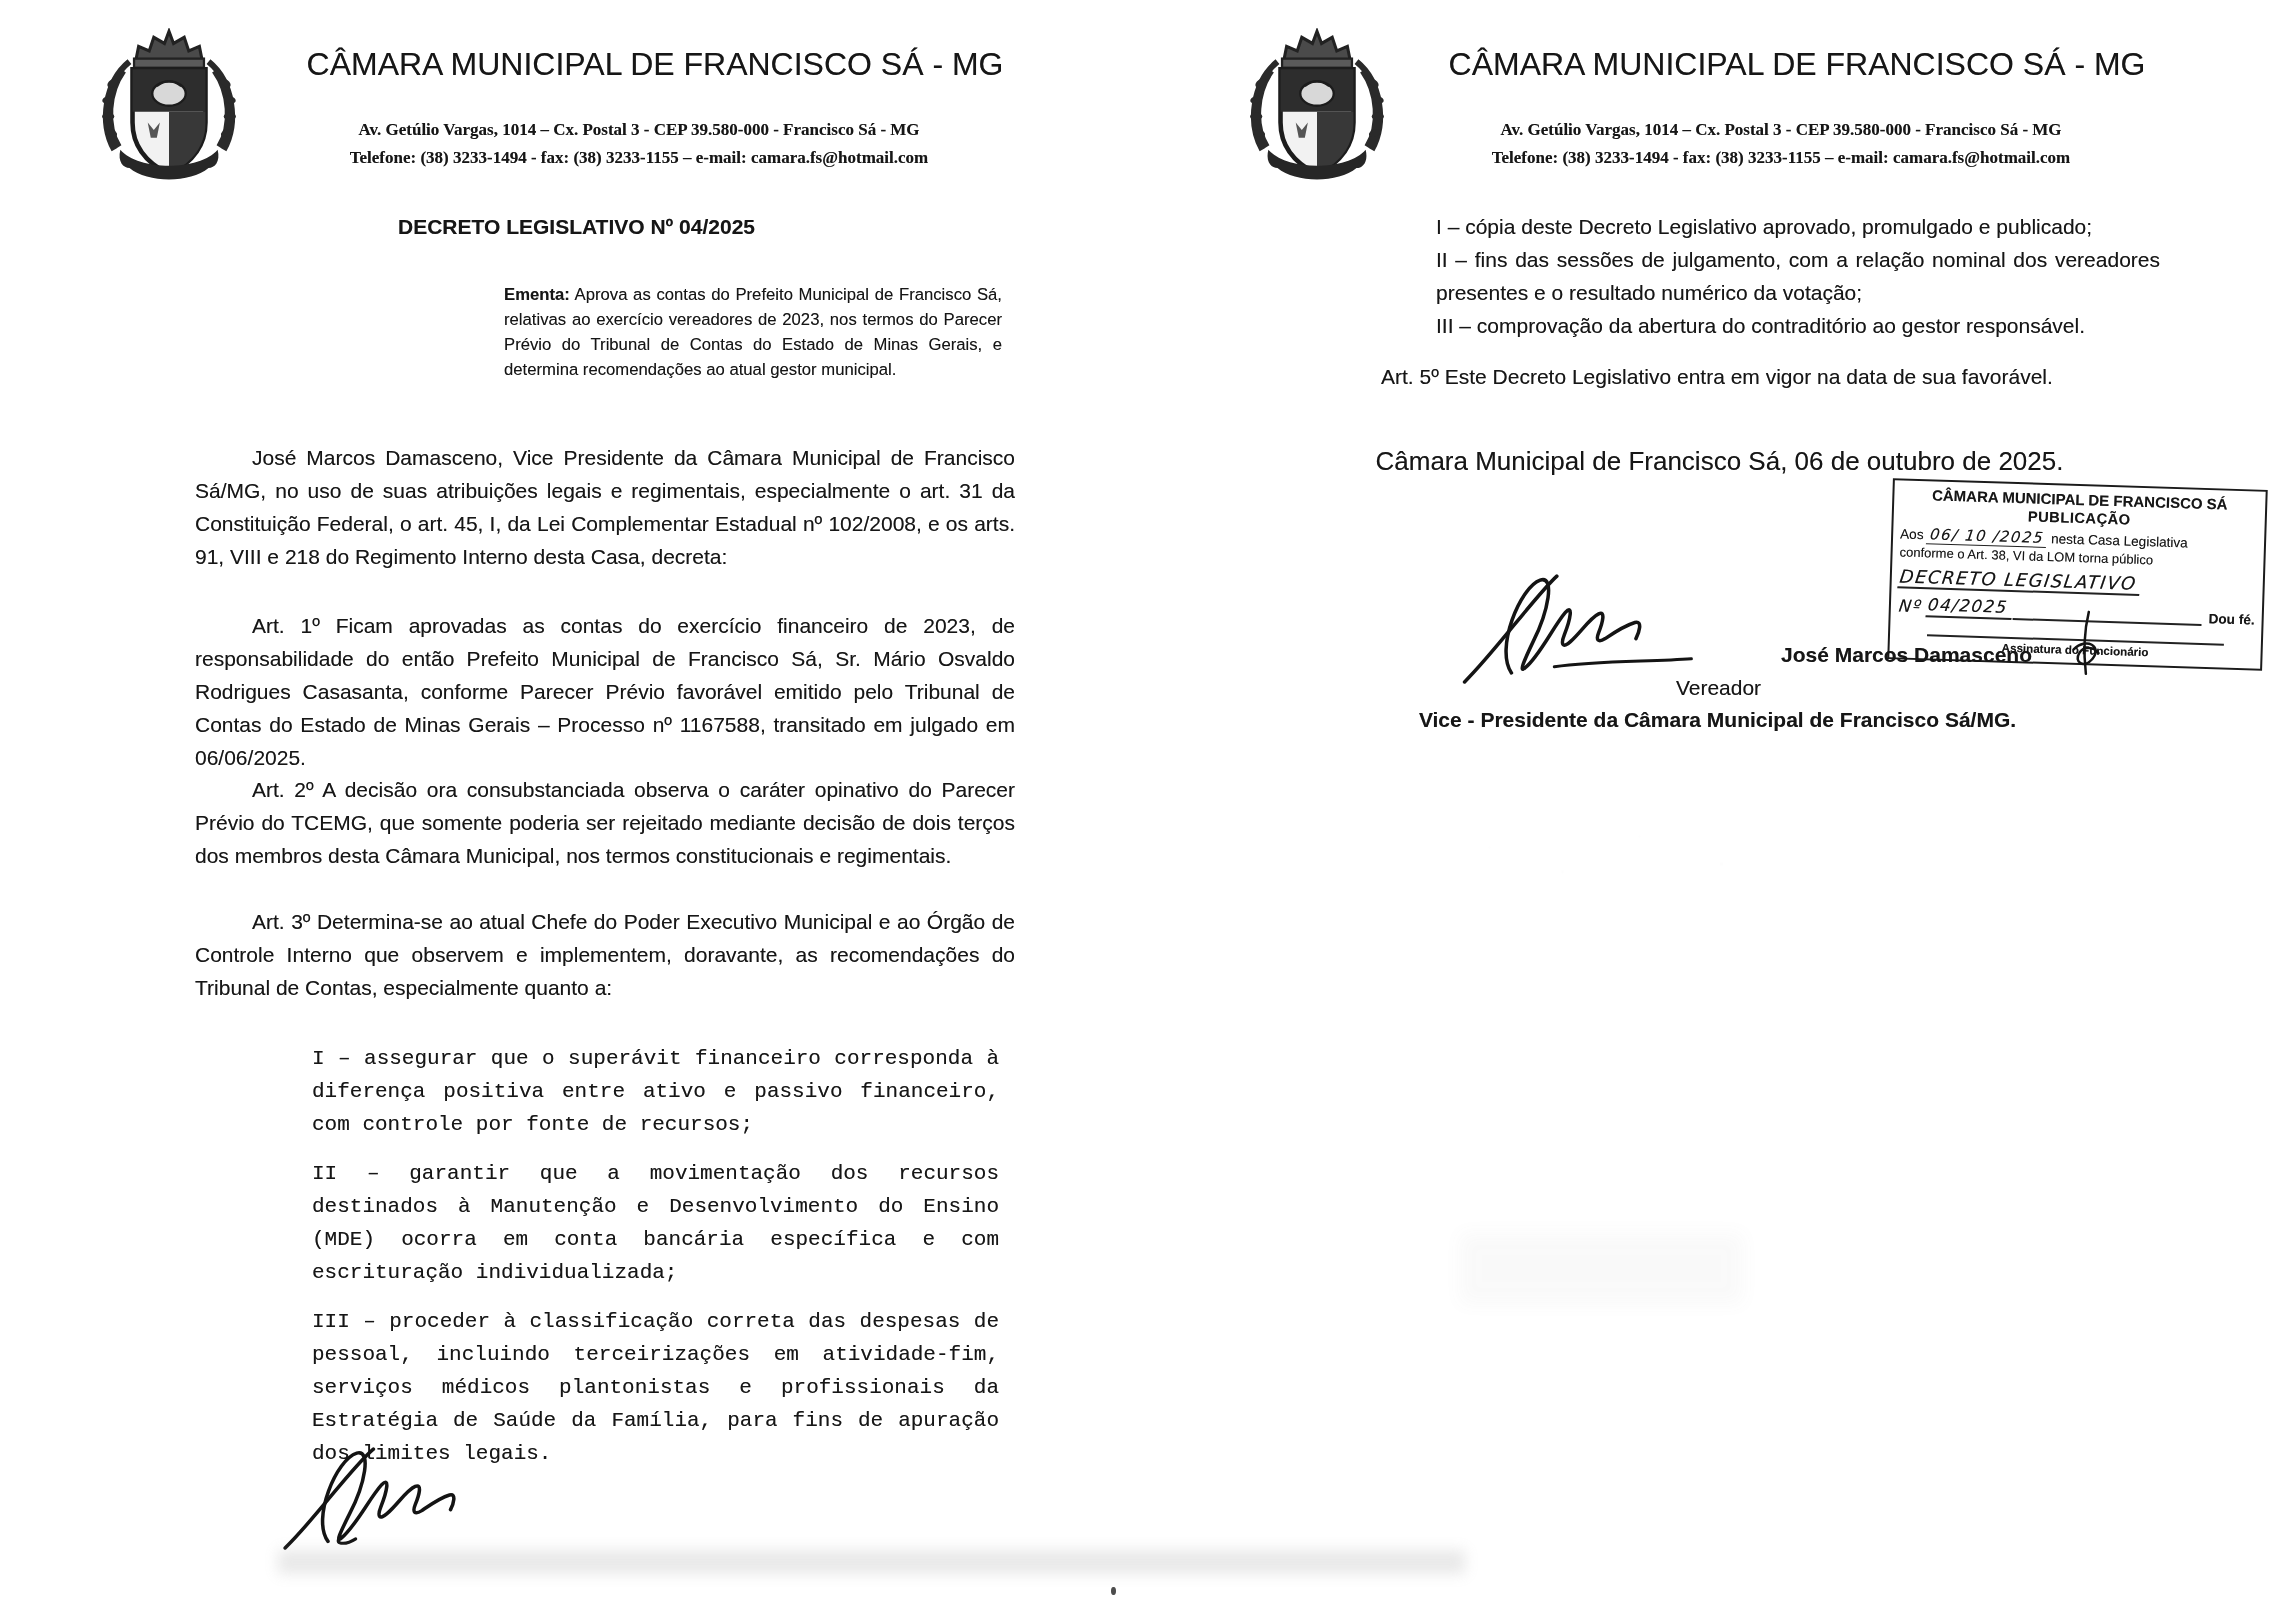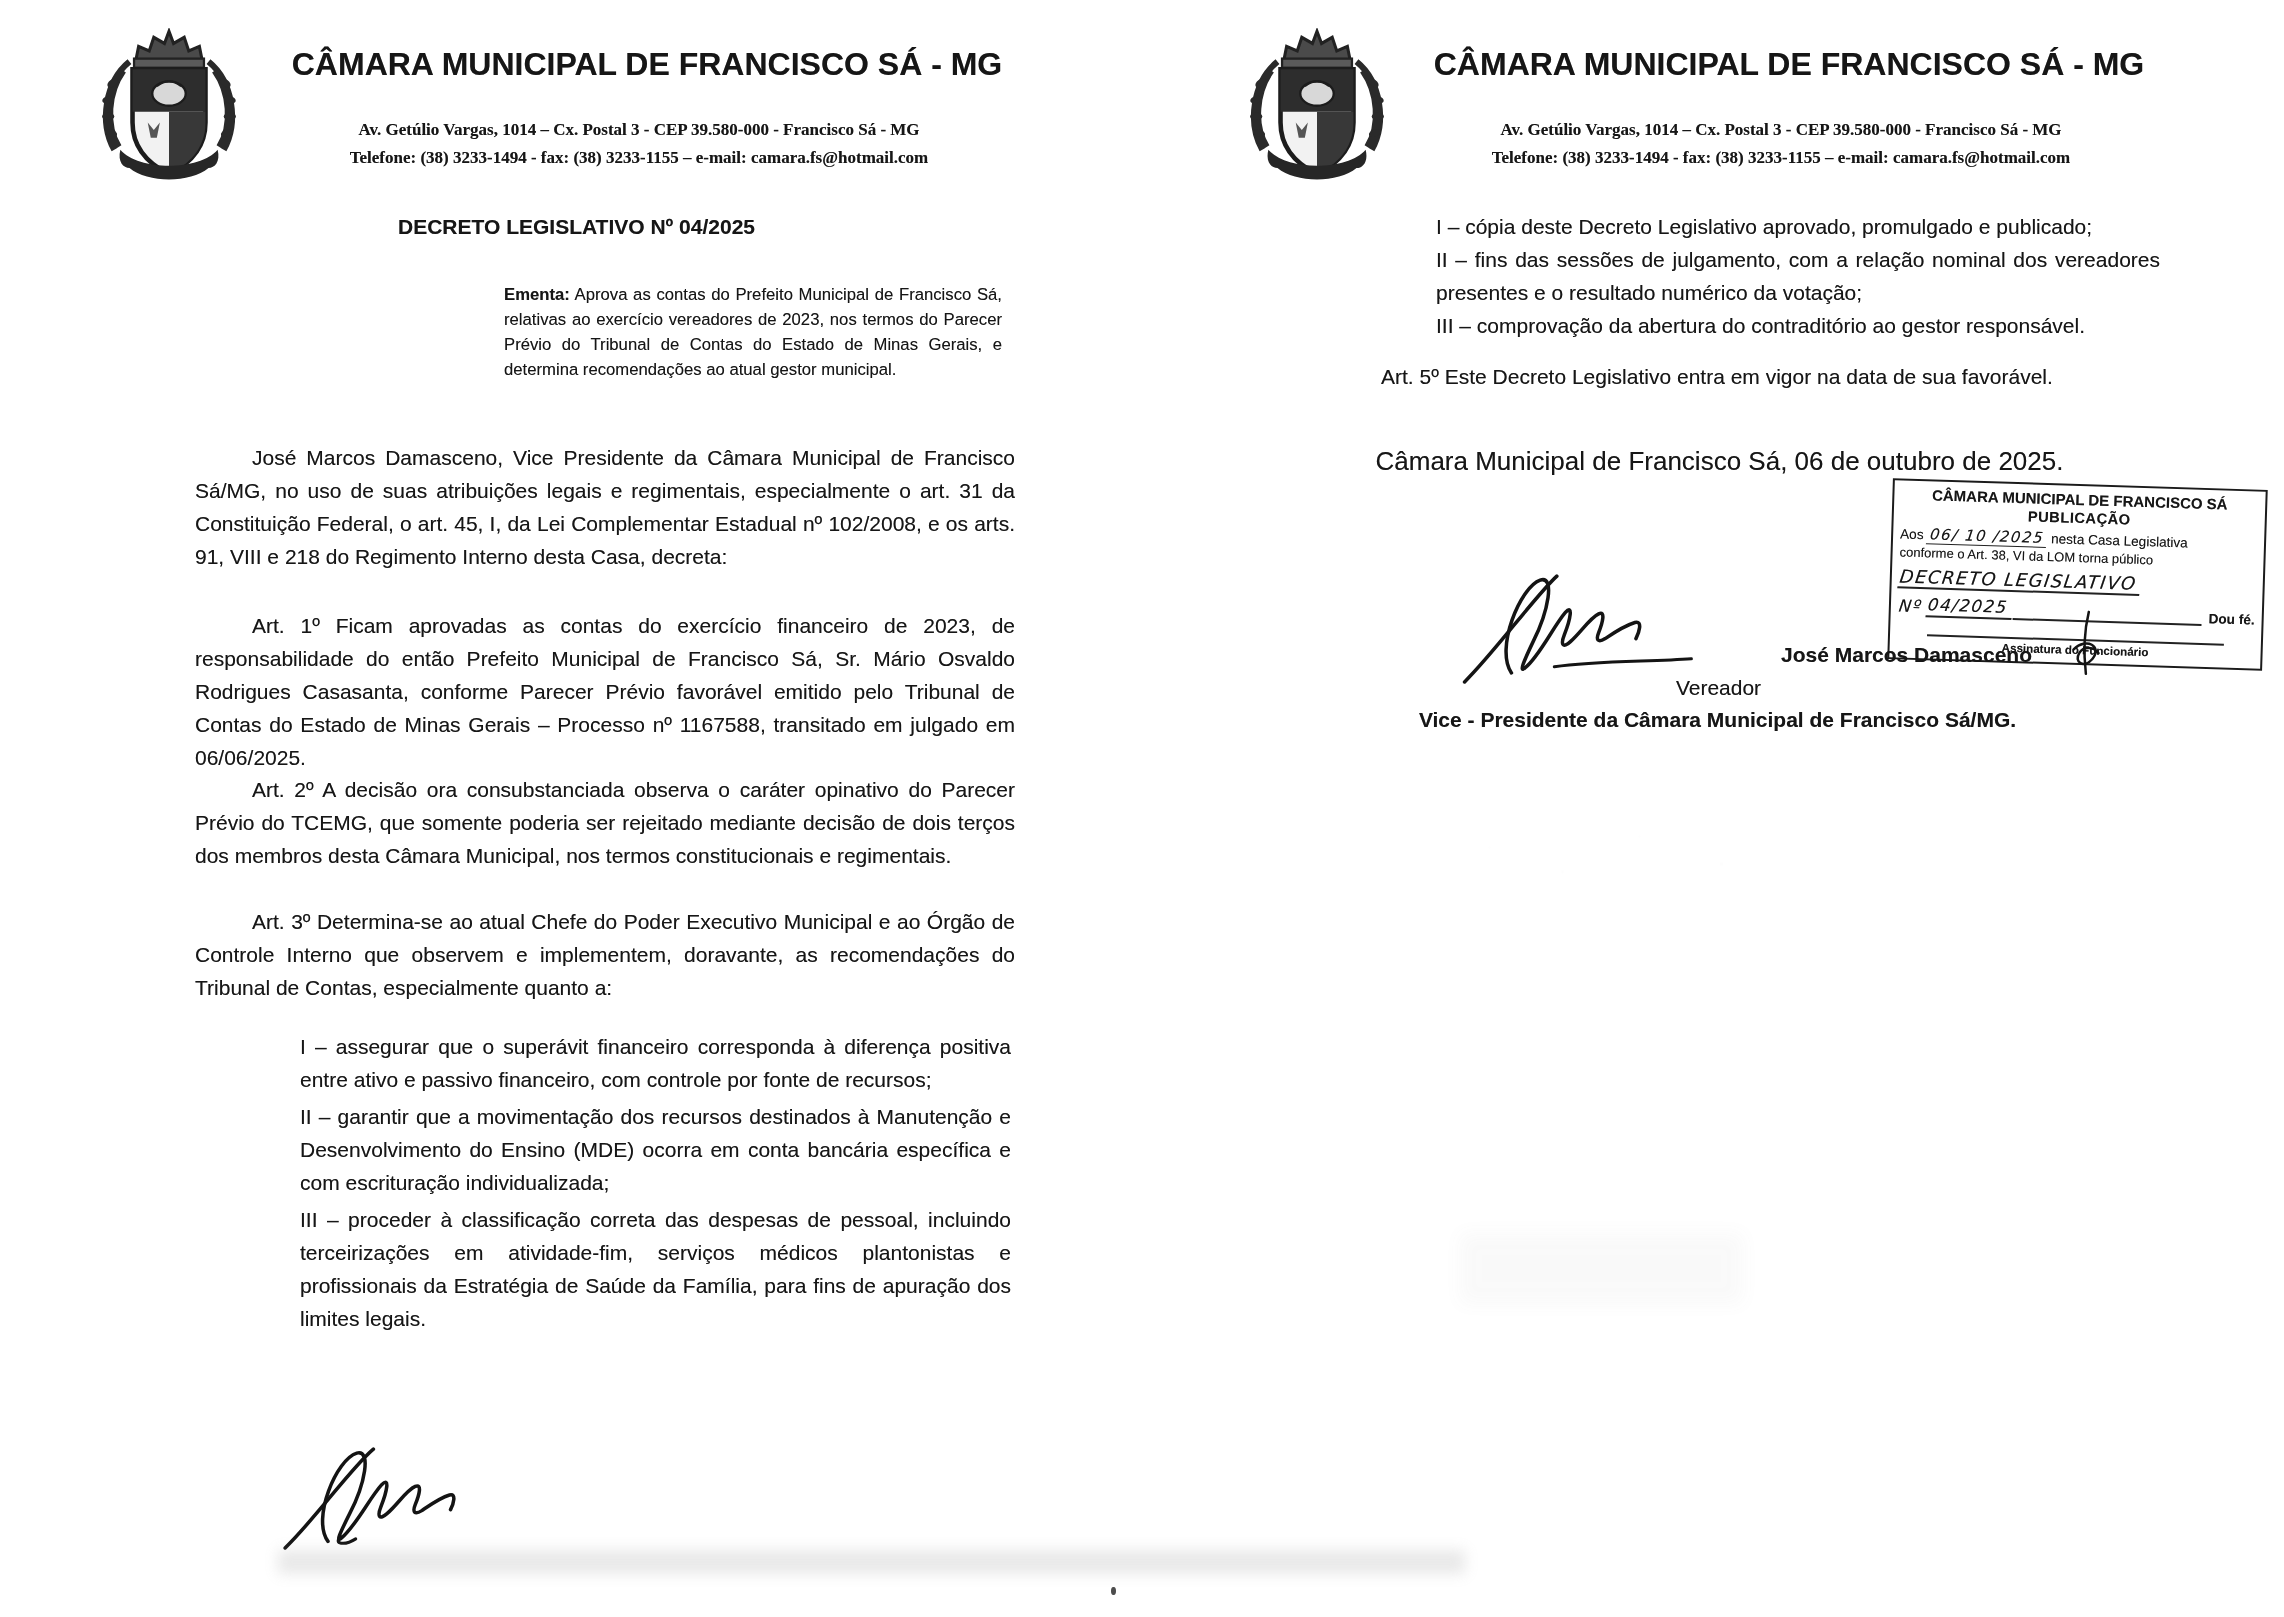--- a/index.html
+++ b/index.html
@@ -7,38 +7,38 @@
        font-family:"Liberation Sans",sans-serif;color:#161616;}
   .page{position:absolute;top:0;width:1142px;height:1617px;background:#fff;}
   .page--left{left:0;}
   .page--right{left:1142px;}
 
   
   .ink{text-shadow:0 0 0.6px rgba(25,25,25,.45);}
 
   
   .crest{position:absolute;left:93px;top:28px;width:152px;height:157px;}
-  .org-title{position:absolute;left:268px;top:46px;width:758px;text-align:center;
-             font-size:32px;font-weight:700;letter-spacing:0px;white-space:nowrap;}
+  .org-title{position:absolute;left:276px;top:46px;width:758px;text-align:center;
+             font-size:32px;font-weight:400;letter-spacing:0px;white-space:nowrap;}
   .addr{position:absolute;left:260px;width:758px;text-align:center;
         font-family:"Liberation Serif",serif;font-weight:700;font-size:17px;white-space:nowrap;}
   .addr1{top:120px;} .addr2{top:148px;}
 
   .doc-title{position:absolute;left:398px;top:215px;font-size:21px;font-weight:700;white-space:nowrap;}
 
   .ementa{position:absolute;left:504px;top:282px;width:498px;font-size:16.7px;line-height:25px;
           text-align:justify;}
   .ementa b{font-weight:700;}
 
   .para{position:absolute;left:195px;width:820px;font-size:21px;line-height:33px;
         text-align:justify;}
   .para--indent{text-indent:57px;}
 
   .items{position:absolute;left:296px;width:719px;font-size:21px;line-height:33px;text-align:justify;}
-  .items .item{margin:4px;}
+  .items .item{margin:16px;font-family:Liberation Mono, monospace;}
 
   
   .r-items{position:absolute;left:253px;top:210px;width:724px;font-size:21px;line-height:33px;text-align:justify;margin-left:41px;}
   .r-art5{position:absolute;left:179px;top:360px;width:797px;font-size:21px;line-height:33px;
           text-align:justify;text-indent:60px;}
   .dateline{position:absolute;left:179px;top:446px;width:797px;text-align:center;font-size:26px;white-space:nowrap;}
 
   .sig-name{position:absolute;left:263px;top:643px;width:627px;text-align:right;
             font-size:21px;font-weight:700;white-space:nowrap;}
   .sig-role1{position:absolute;left:263px;top:676px;width:627px;text-align:center;font-size:21px;}

